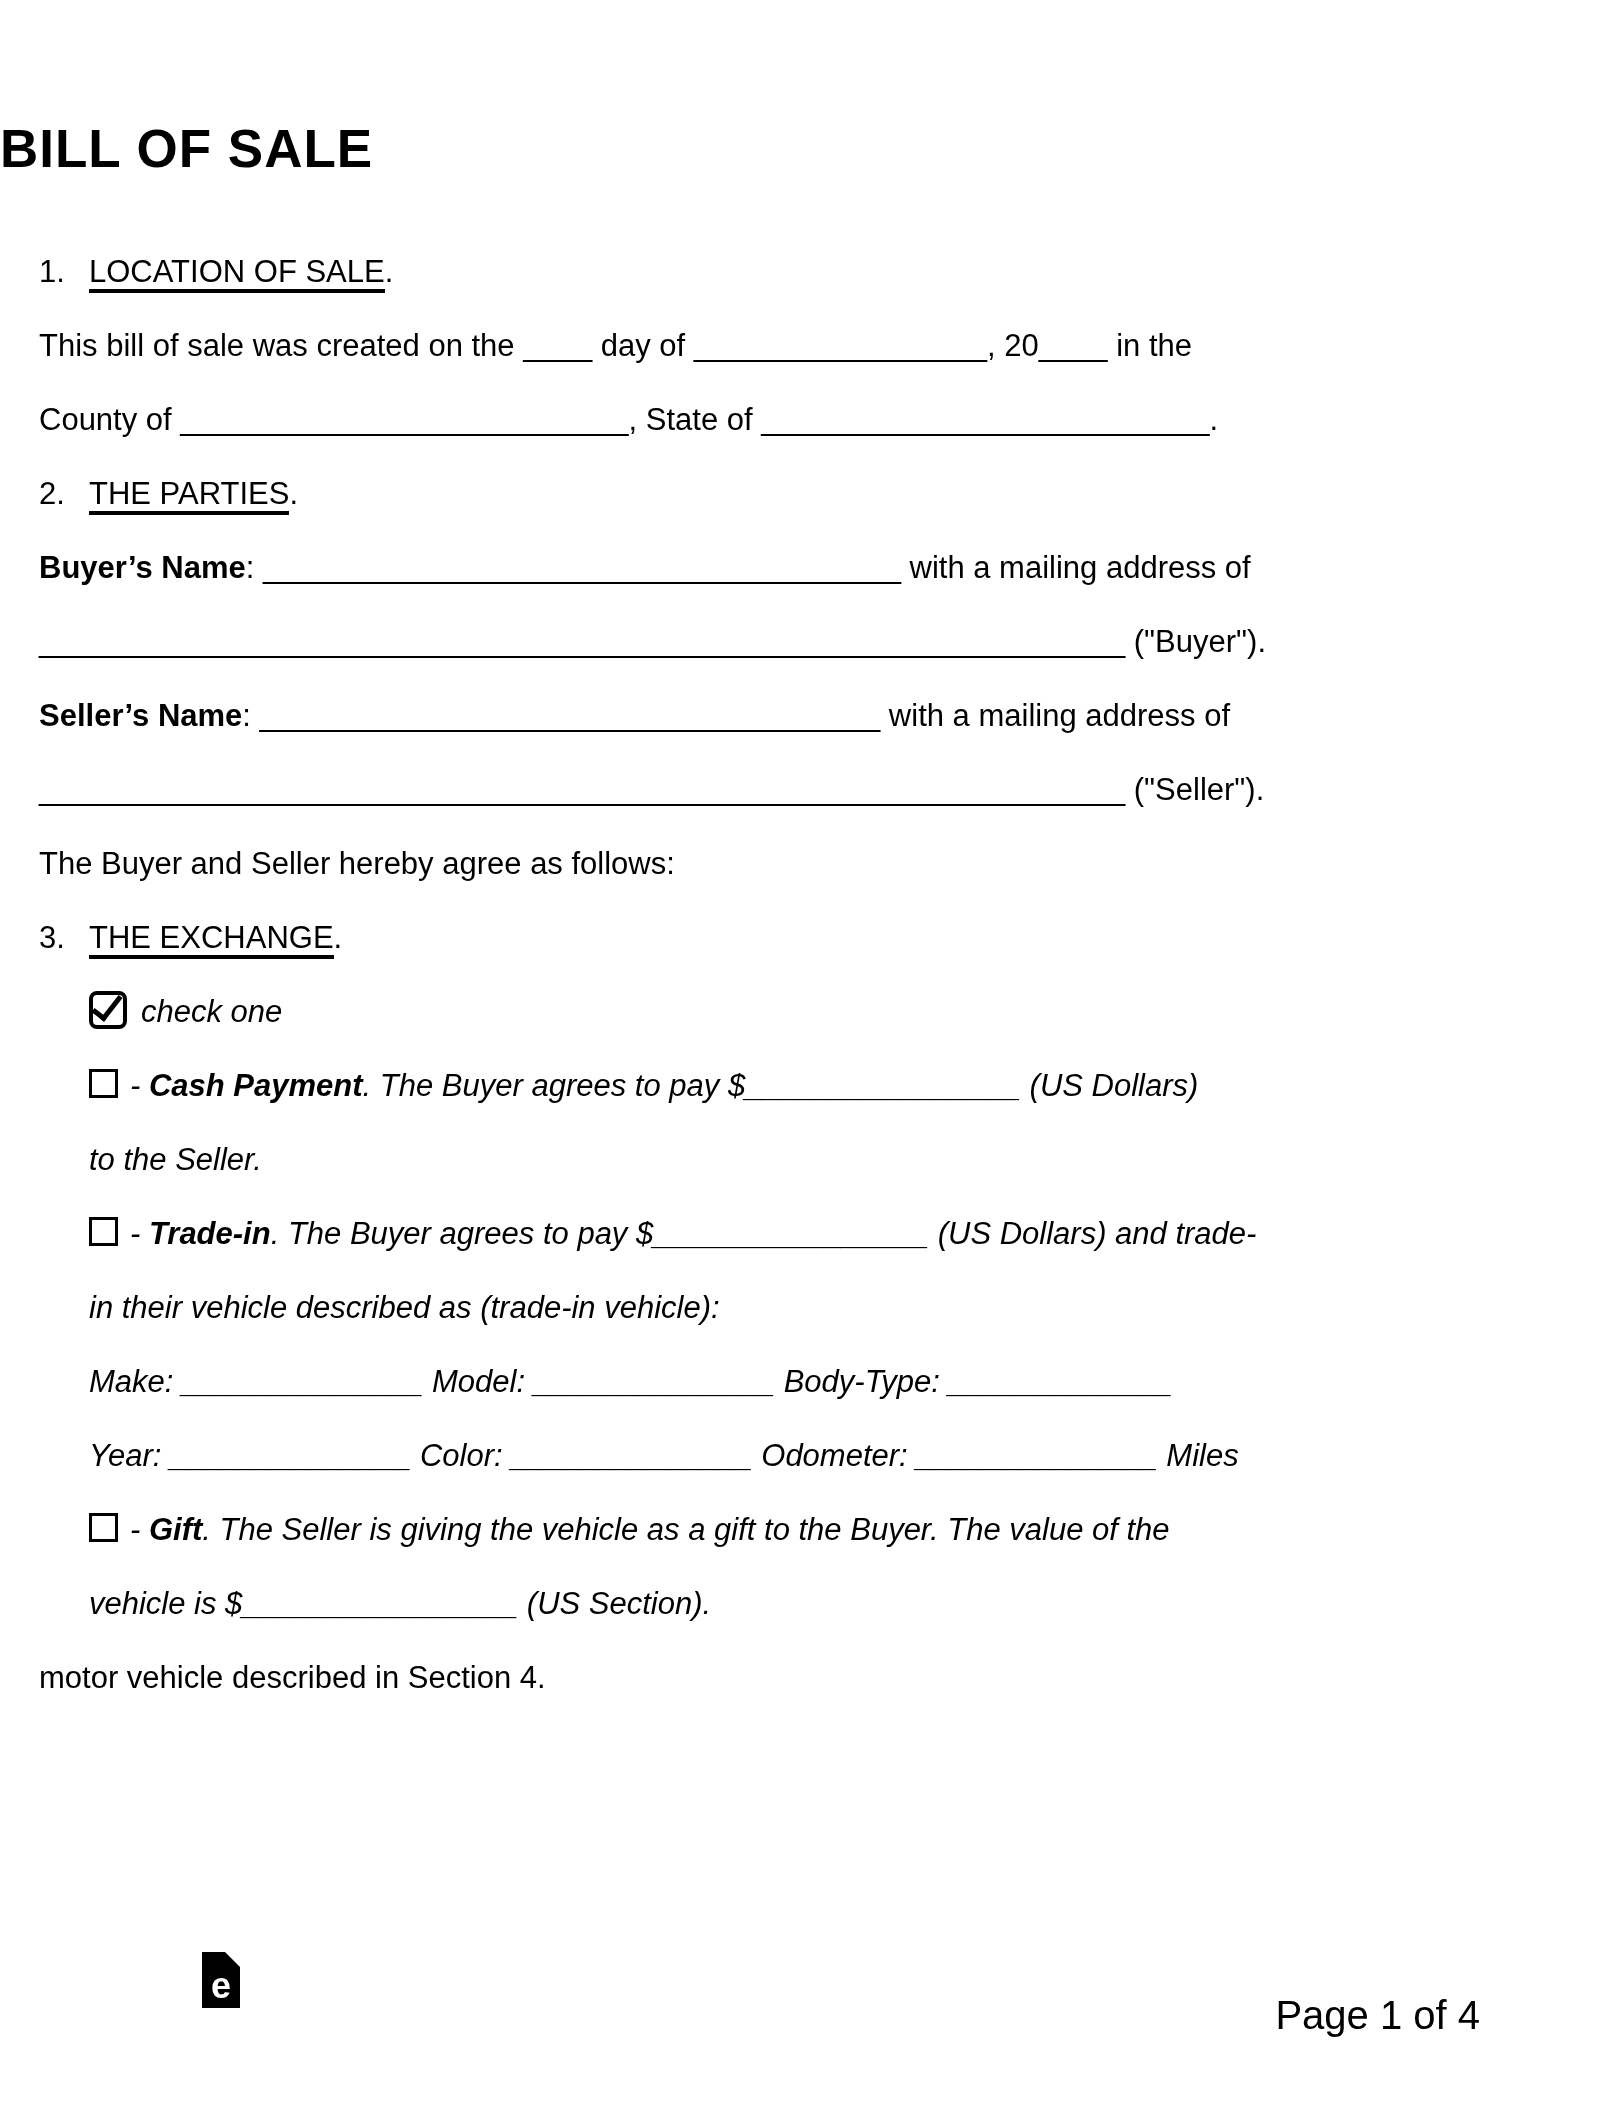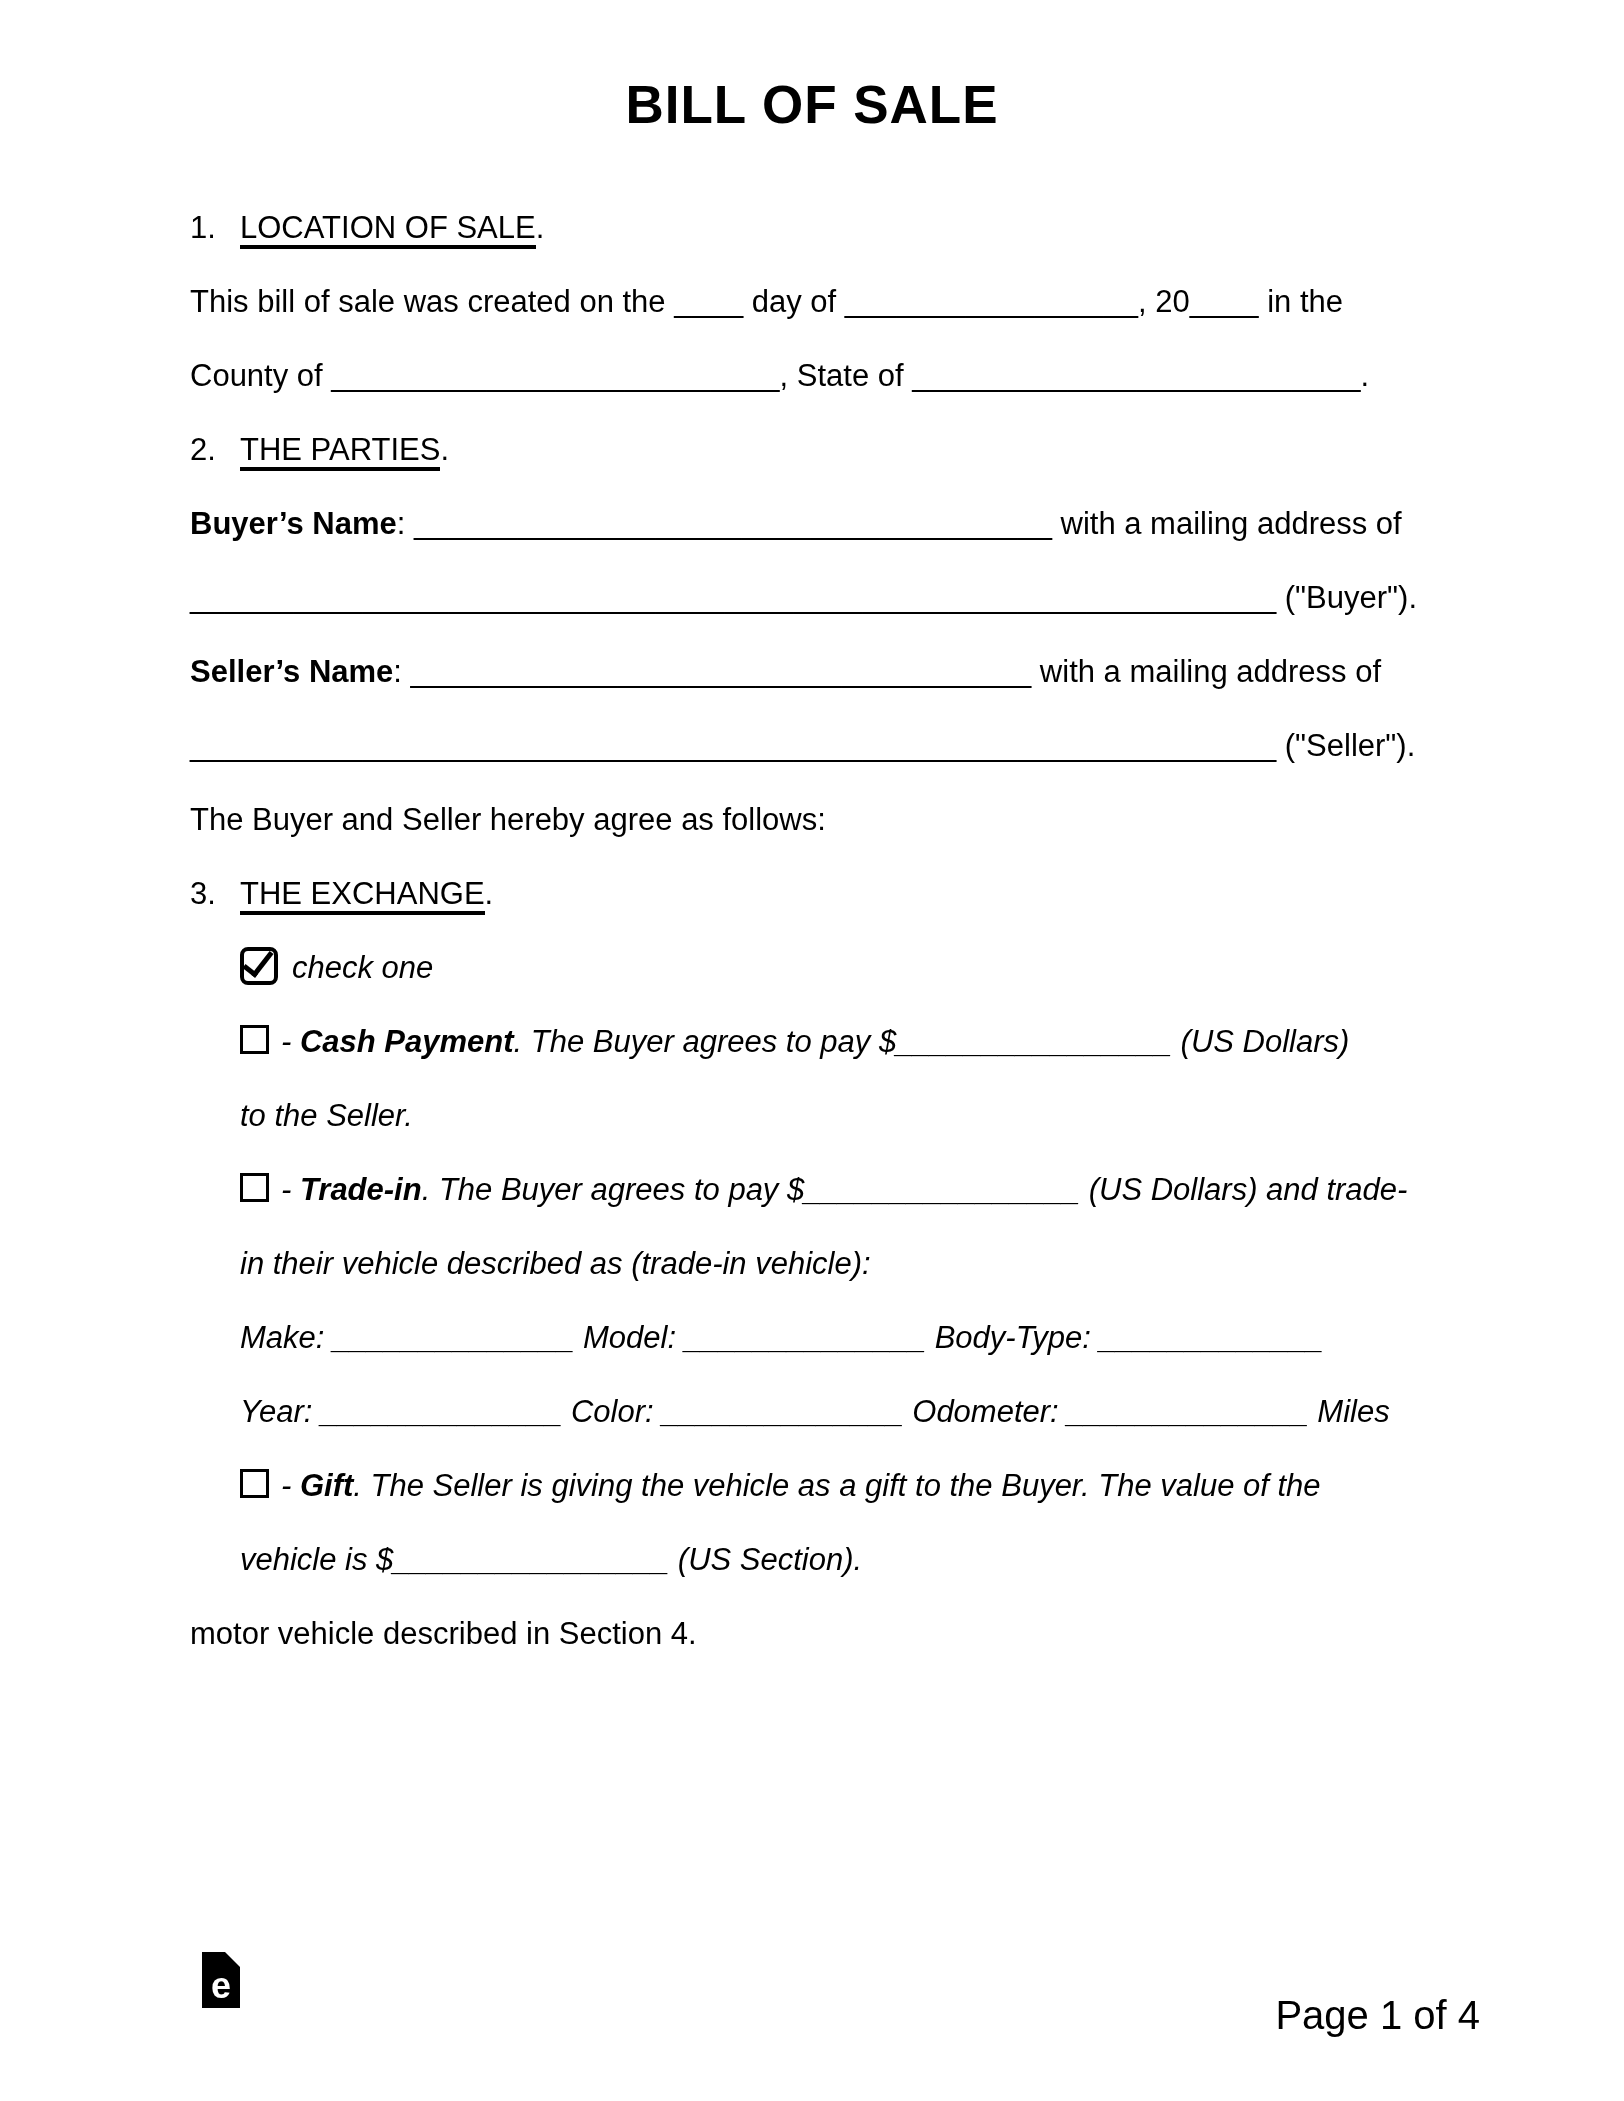--- a/index.html
+++ b/index.html
@@ -7,28 +7,28 @@
     position:relative;
     width:1624px; height:2101px;
     background:#ffffff;
     color:#000;
     font-family:"Liberation Sans","DejaVu Sans",sans-serif;
     font-size:31px;
     overflow:hidden;
   }
   .title {
     margin:0;
-    padding-top:76px;
-    text-align:center;
+    padding-top:120px;
+    text-align:left;
     font-size:53px;
     line-height:58px;
     font-weight:bold;
     letter-spacing:1px;
   }
-  .content { margin-top:57px; padding-left:190px; padding-right:90px; }
+  .content { margin-top:57px; padding-right:90px;margin-left:39px; }
   .line { height:74px; line-height:74px; white-space:nowrap; }
   .indent { margin-left:50px;font-style:italic; }
   .num { display:inline-block; min-width:50px; }
   .hd { display:inline-block; line-height:34px; border-bottom:4px solid #000; }
   .b { font-weight:bold; }
   .cb {
     display:inline-block; width:23px; height:23px;
     border:3px solid #000; vertical-align:-2px; margin-right:12px;
     background:#fff;
   }

